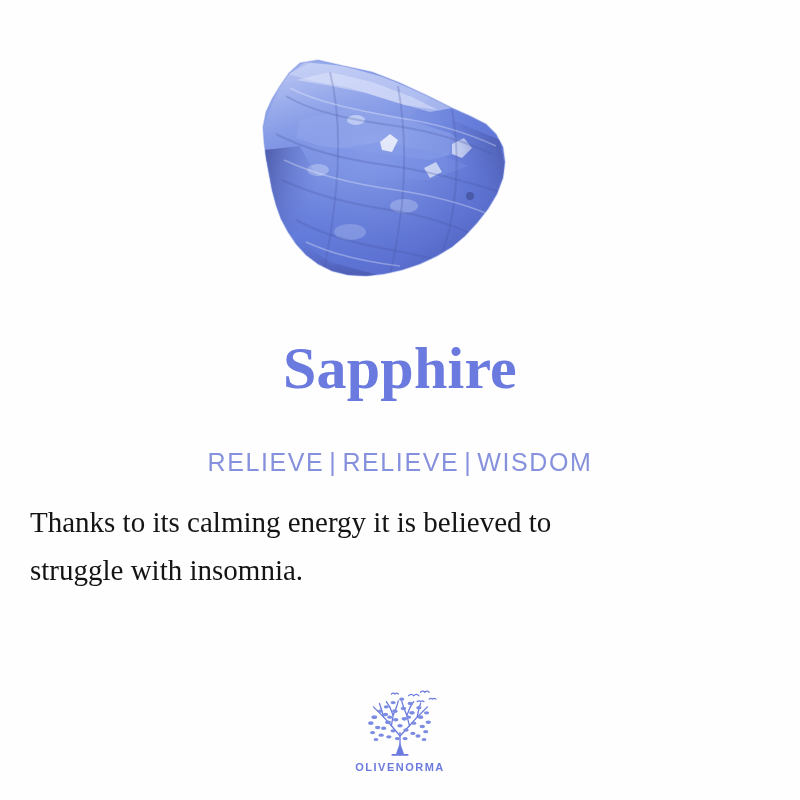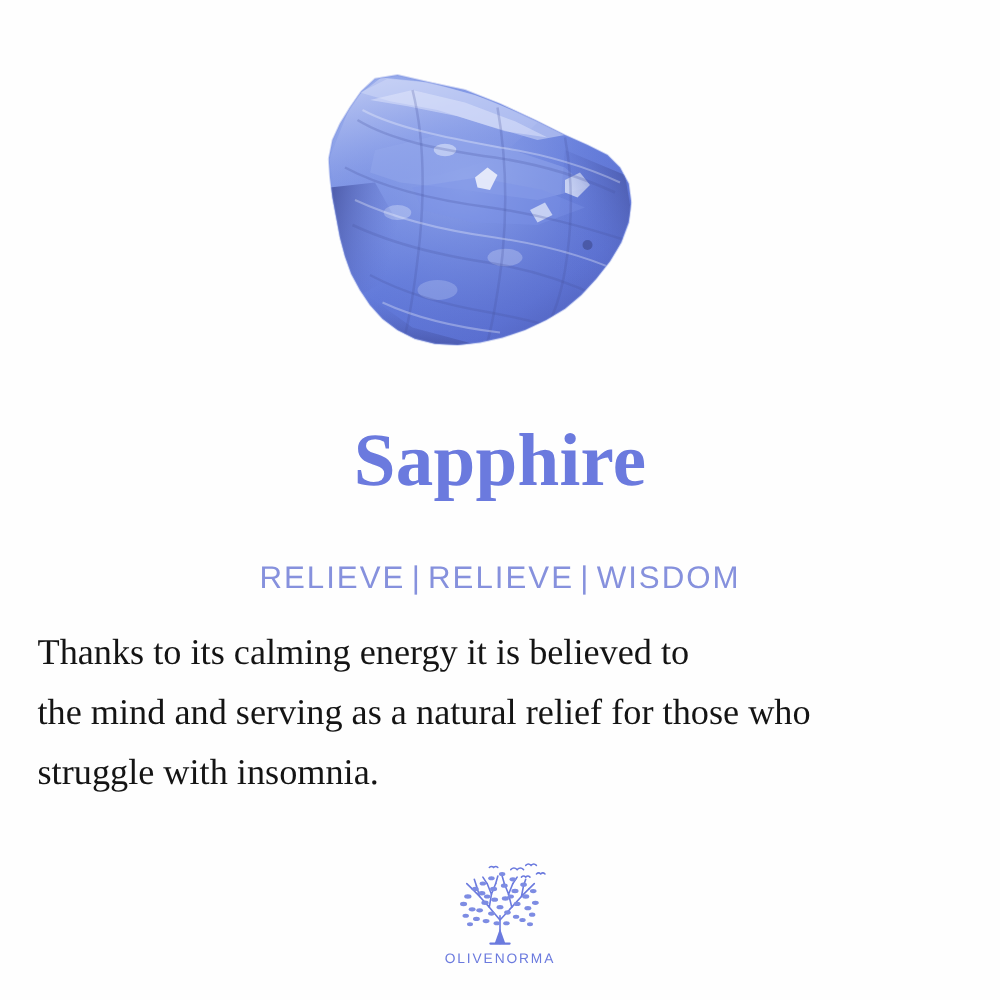--- a/index.html
+++ b/index.html
@@ -100,21 +100,21 @@
   }
   .logo-mark {
     display: block;
     width: 86px;
     height: 72px;
   }
   .logo-word {
     margin-top: 1px;
     font-family: "Liberation Sans", sans-serif;
     font-size: 11px;
-    font-weight: 400;
+    font-weight: 700;
     letter-spacing: 1.5px;
     color: #6b7ade;
   }
 </style>
 </head>
 <body>
 
 <div class="card">
 
   <div class="gem-wrap">
@@ -224,21 +224,20 @@
   </div>
 
   <div class="title">Sapphire</div>
 
   <div class="subtitle">
     <span>RELIEVE</span><span class="sep">|</span><span>RELIEVE</span><span class="sep">|</span><span>WISDOM</span>
   </div>
 
   <div class="body-copy">
     <span class="line">Thanks to its calming energy it is believed to</span>
-    <span class="line">the mind and serving as a natural relief for those who</span>
     <span class="line">struggle with insomnia.</span>
   </div>
 
   <div class="logo">
     <svg class="logo-mark" viewBox="0 0 100 84" xmlns="http://www.w3.org/2000/svg">
       <g fill="none" stroke="#6b7ade" stroke-width="1.5" stroke-linecap="round">
         <path d="M50,78 L50,52"></path>
         <path d="M50,56 L40,44 M50,56 L61,44"></path>
         <path d="M40,44 L31,34 M40,44 L42,32"></path>
         <path d="M61,44 L70,34 M61,44 L58,32"></path>

